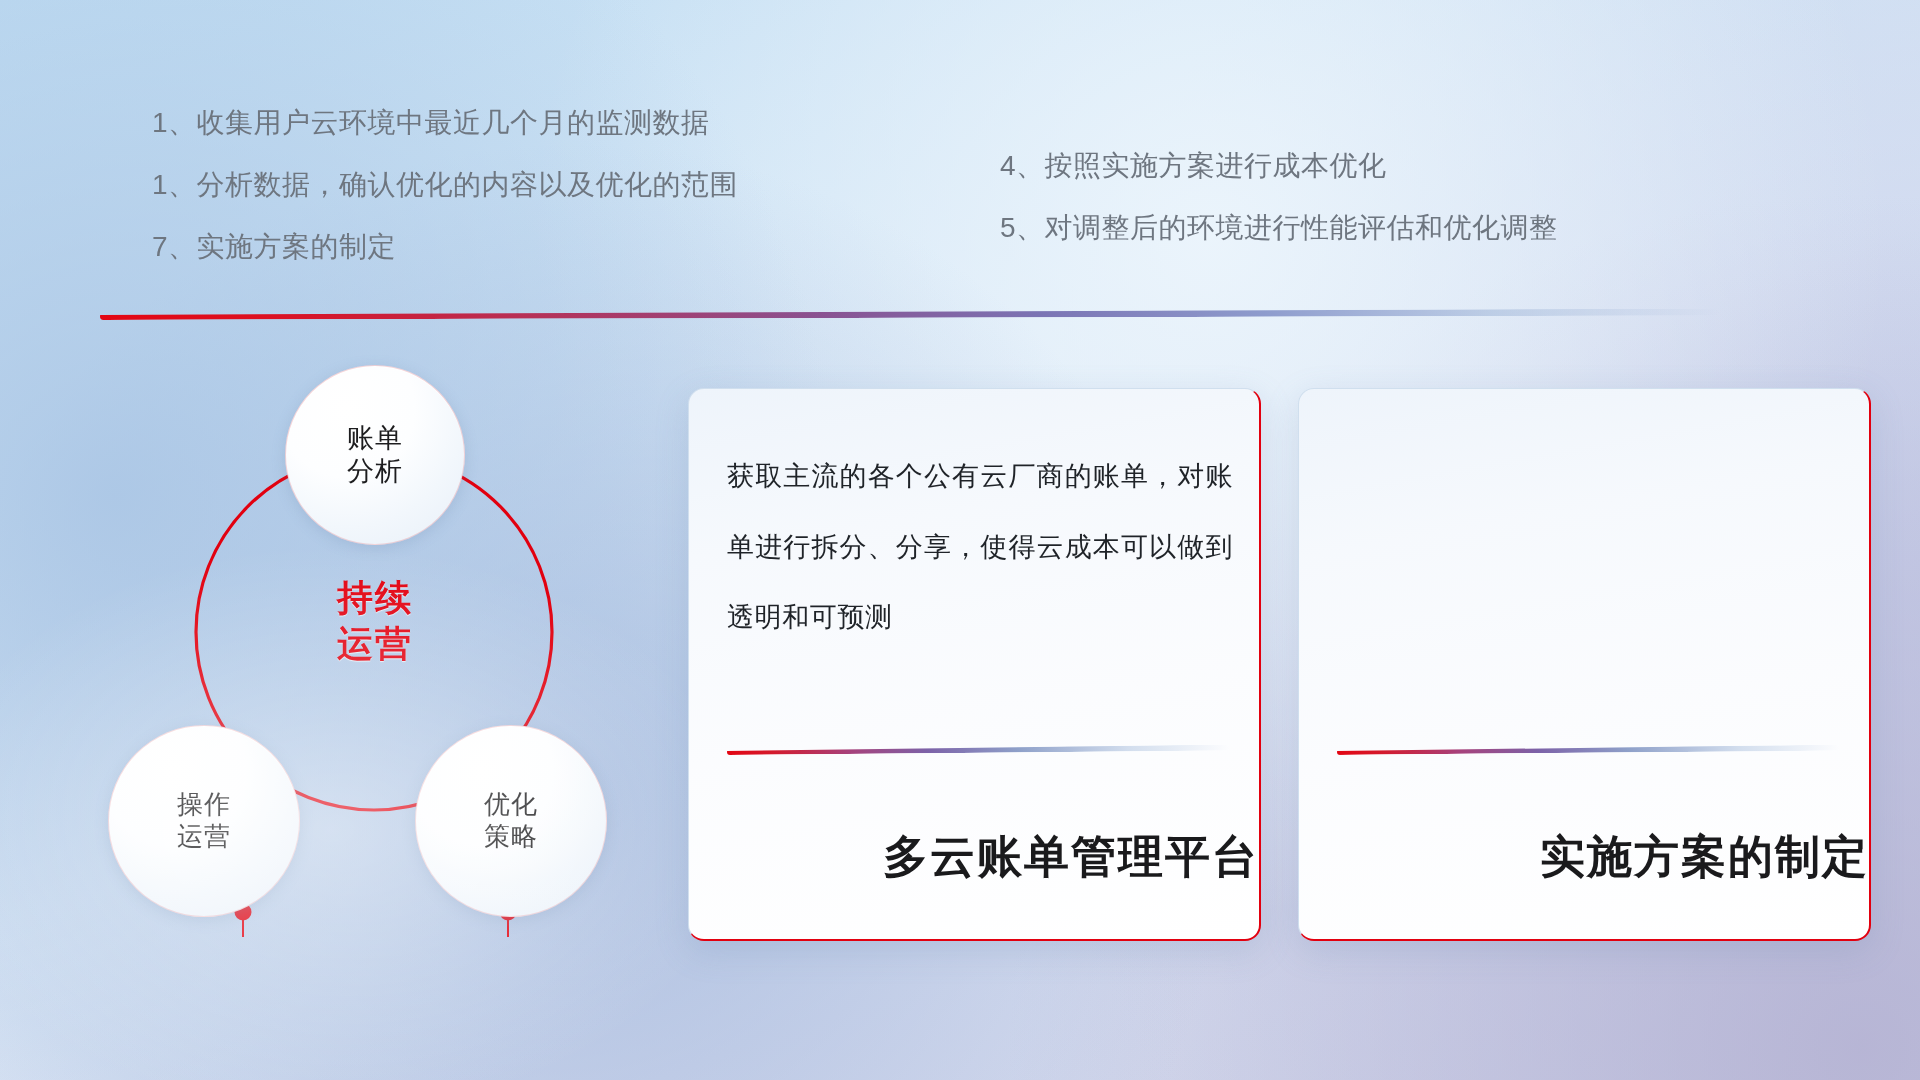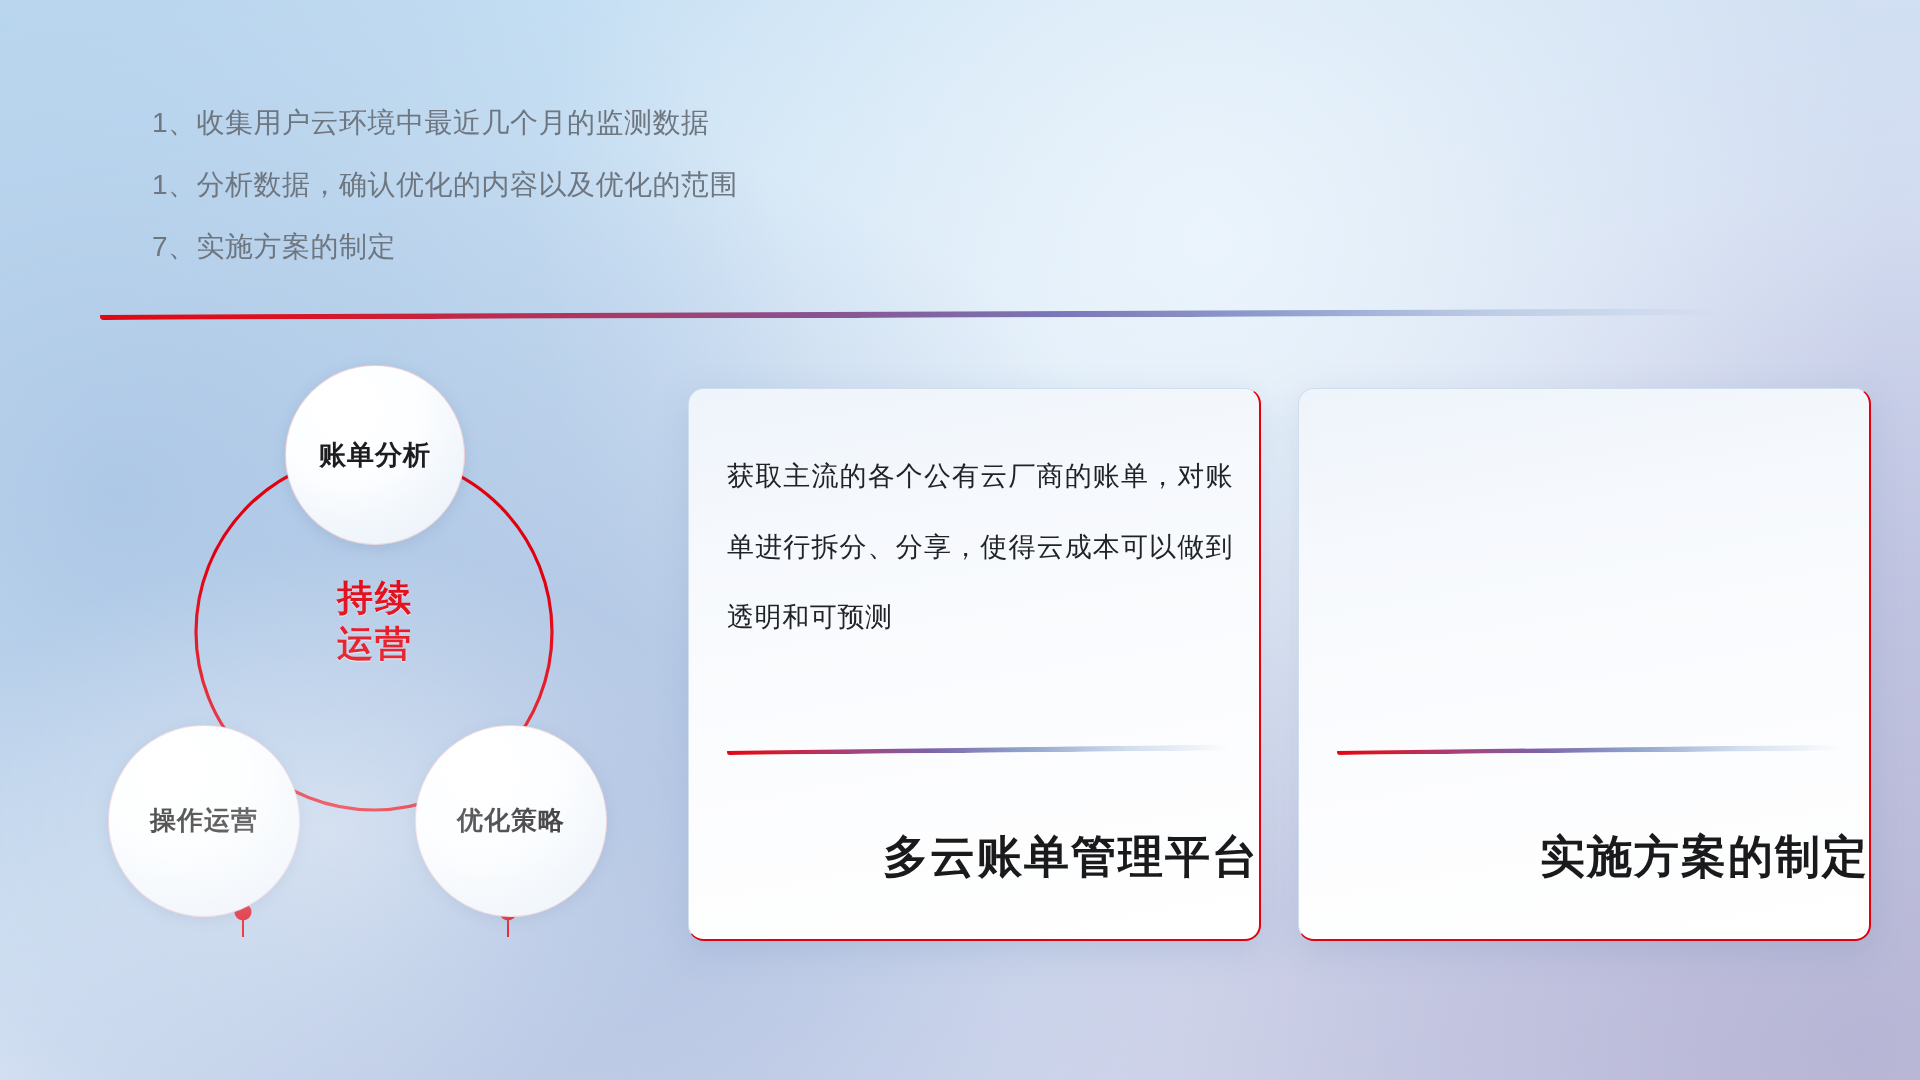--- a/index.html
+++ b/index.html
@@ -79,24 +79,25 @@
   .diagram svg { position: absolute; left: 0; top: 0; }
 
   .bubble {
     position: absolute;
     border-radius: 50%;
     background:
       radial-gradient(circle at 34% 24%, #ffffff 0%, #fdfeff 38%, #f2f7fc 66%, #e7eff8 100%);
     border: 1px solid rgba(226,120,130,0.30);
     box-shadow: 0 3px 14px rgba(100,130,170,0.22), inset 0 1px 0 rgba(255,255,255,0.9);
     display: flex;
+    flex-direction: column;
     align-items: center;
     justify-content: center;
     color: #1d1d1f;
-    font-weight: bold;
+    font-weight: normal;
     line-height: 1.22;
     text-align: left;
     letter-spacing: 1px;
   }
   .bubble span { display: block; }
 
   .bubble-top    { left: 205px; top: 20px;  width: 178px; height: 178px; font-size: 27px; }
   .bubble-left   { left:  28px; top: 380px; width: 190px; height: 190px; font-size: 26px; }
   .bubble-right  { left: 335px; top: 380px; width: 190px; height: 190px; font-size: 26px; }
 
@@ -176,20 +177,24 @@
 <body>
 
 <div id="stage">
 
   <div class="steps-col steps-left">
     <div class="step-line">1、收集用户云环境中最近几个月的监测数据</div>
     <div class="step-line">1、分析数据，确认优化的内容以及优化的范围</div>
     <div class="step-line">7、实施方案的制定</div>
   </div>
 
+  <div class="steps-col steps-right">
+    <div class="step-line">4、按照实施方案进行成本优化</div>
+    <div class="step-line">5、对调整后的环境进行性能评估和优化调整</div>
+  </div>
 
   <div class="top-divider"></div>
 
   <div class="diagram">
 
     <svg width="600" height="600" viewBox="0 0 600 600">
 
       <circle cx="294" cy="287" r="178" fill="none" stroke="#e2000f" stroke-width="3.2"></circle>
 
       <line x1="294" y1="109" x2="294" y2="135" stroke="#e2000f" stroke-width="2"></line>

